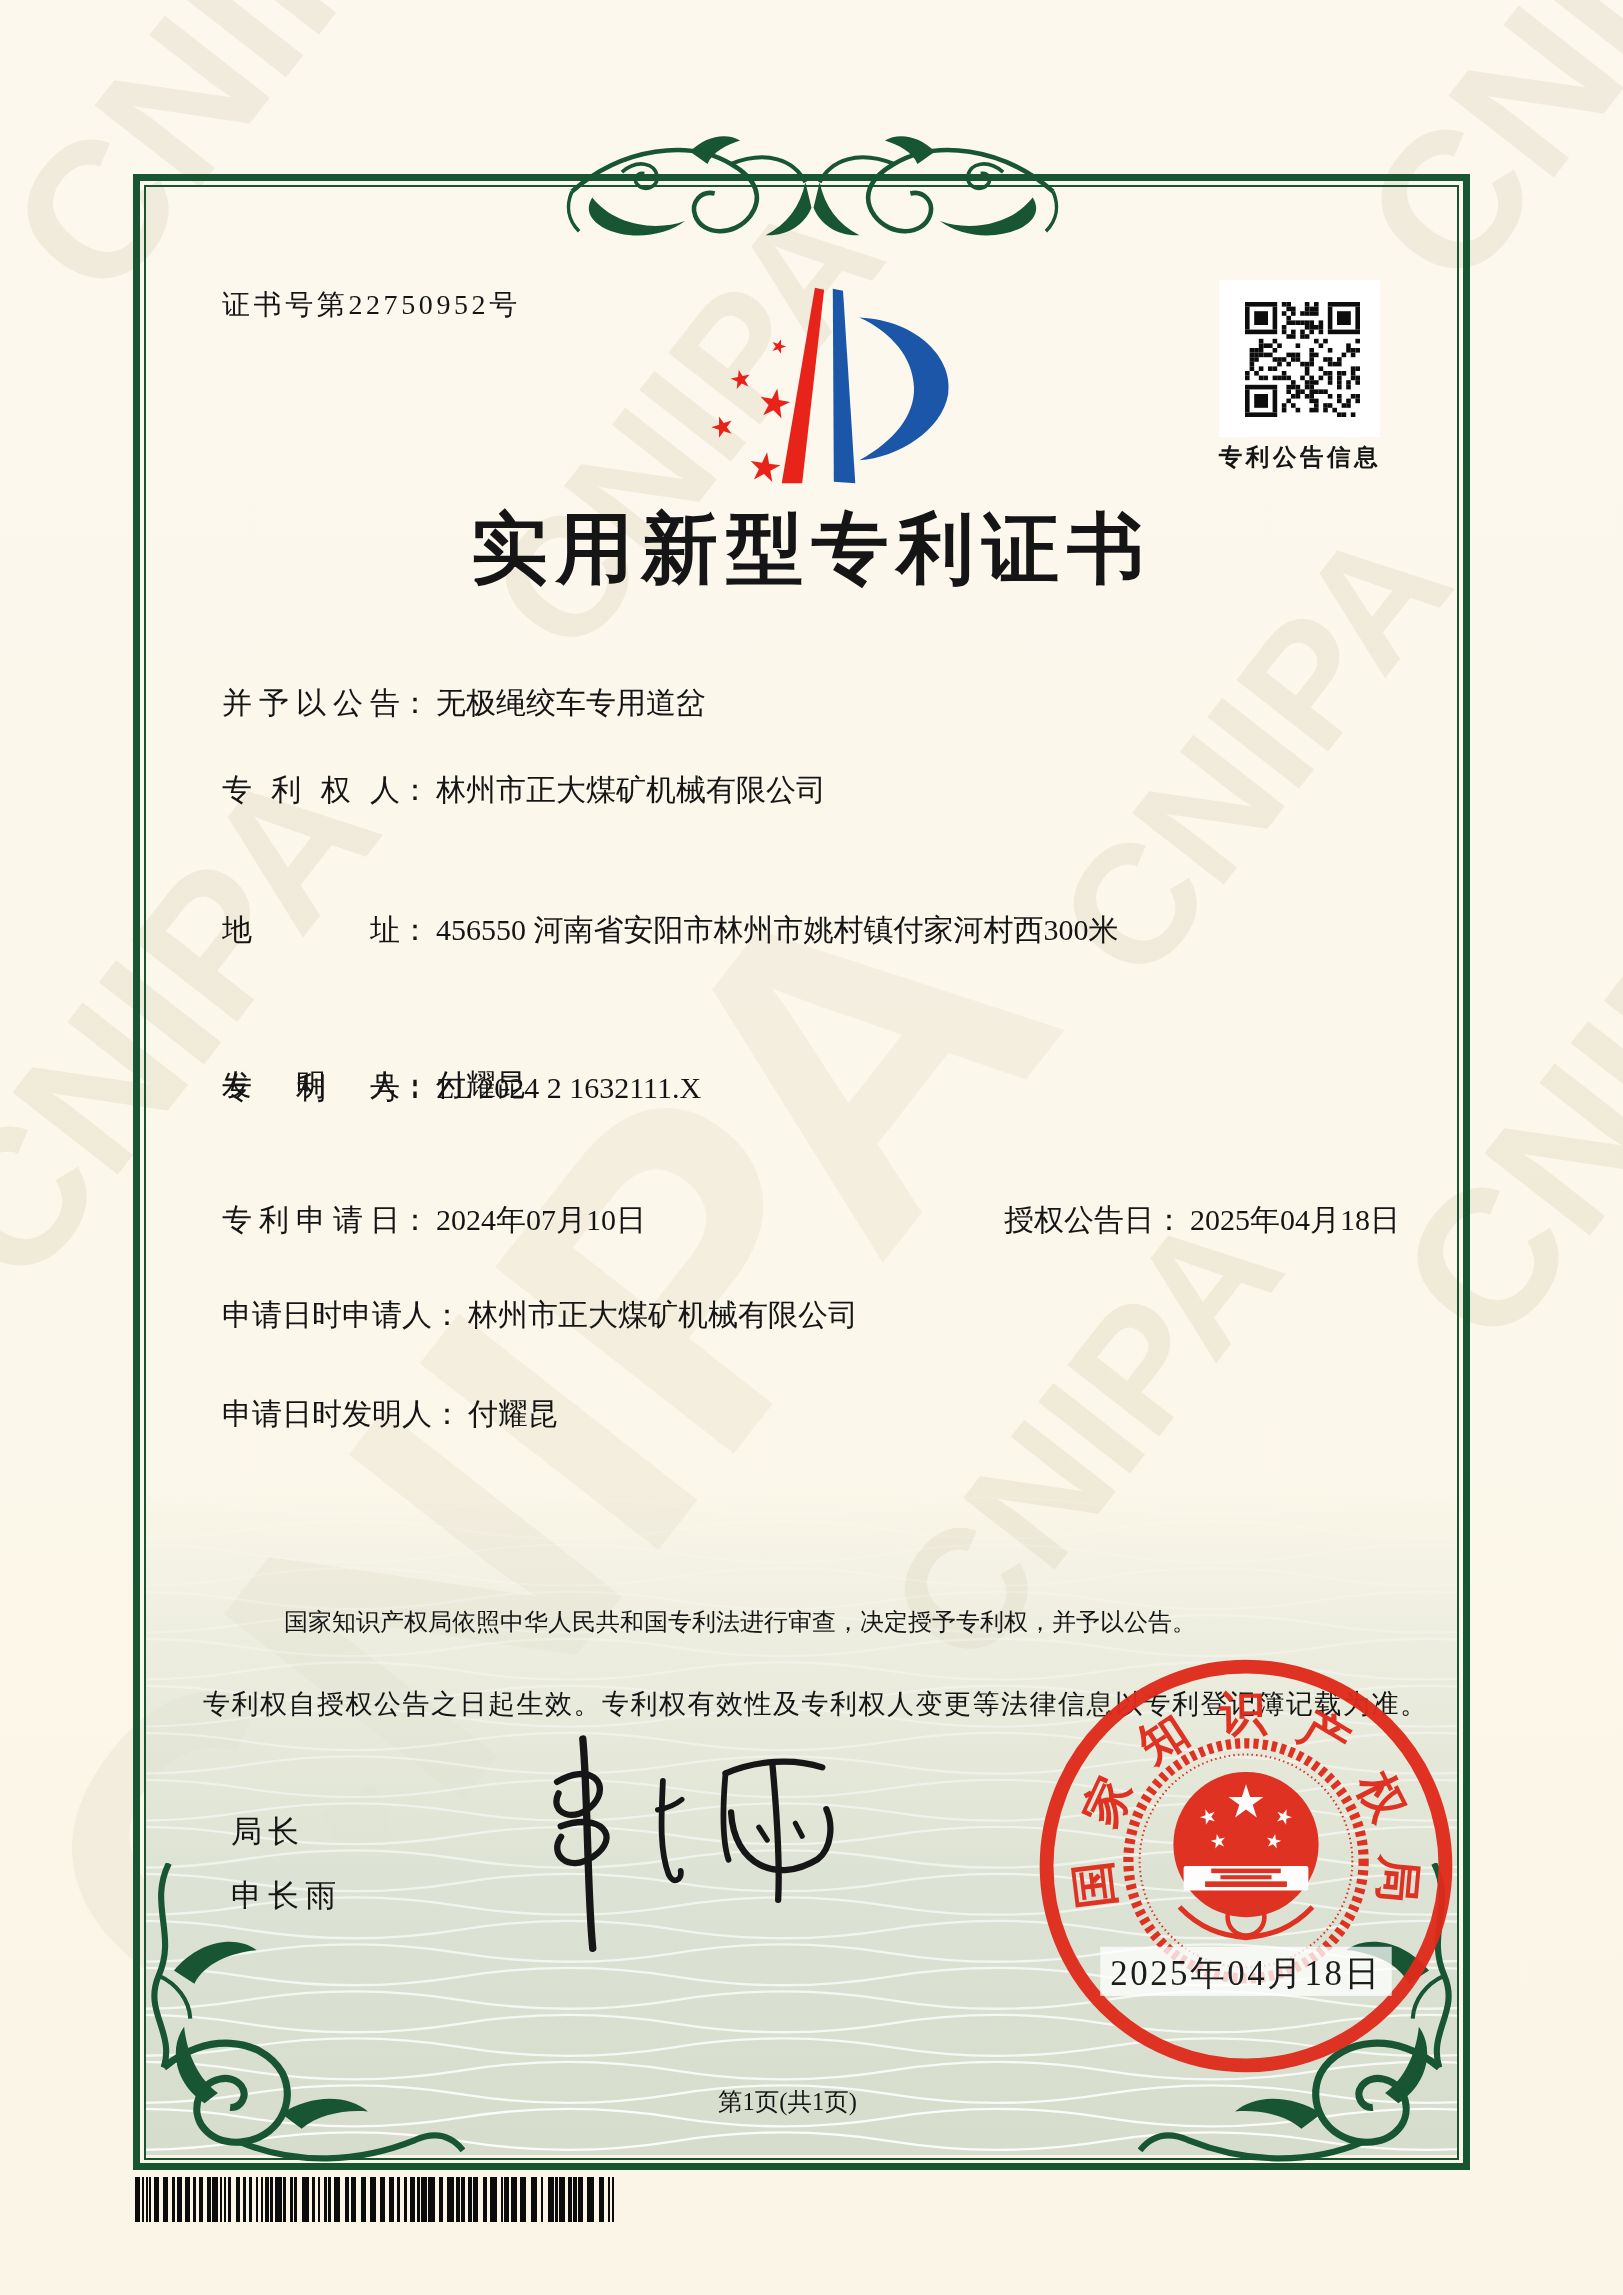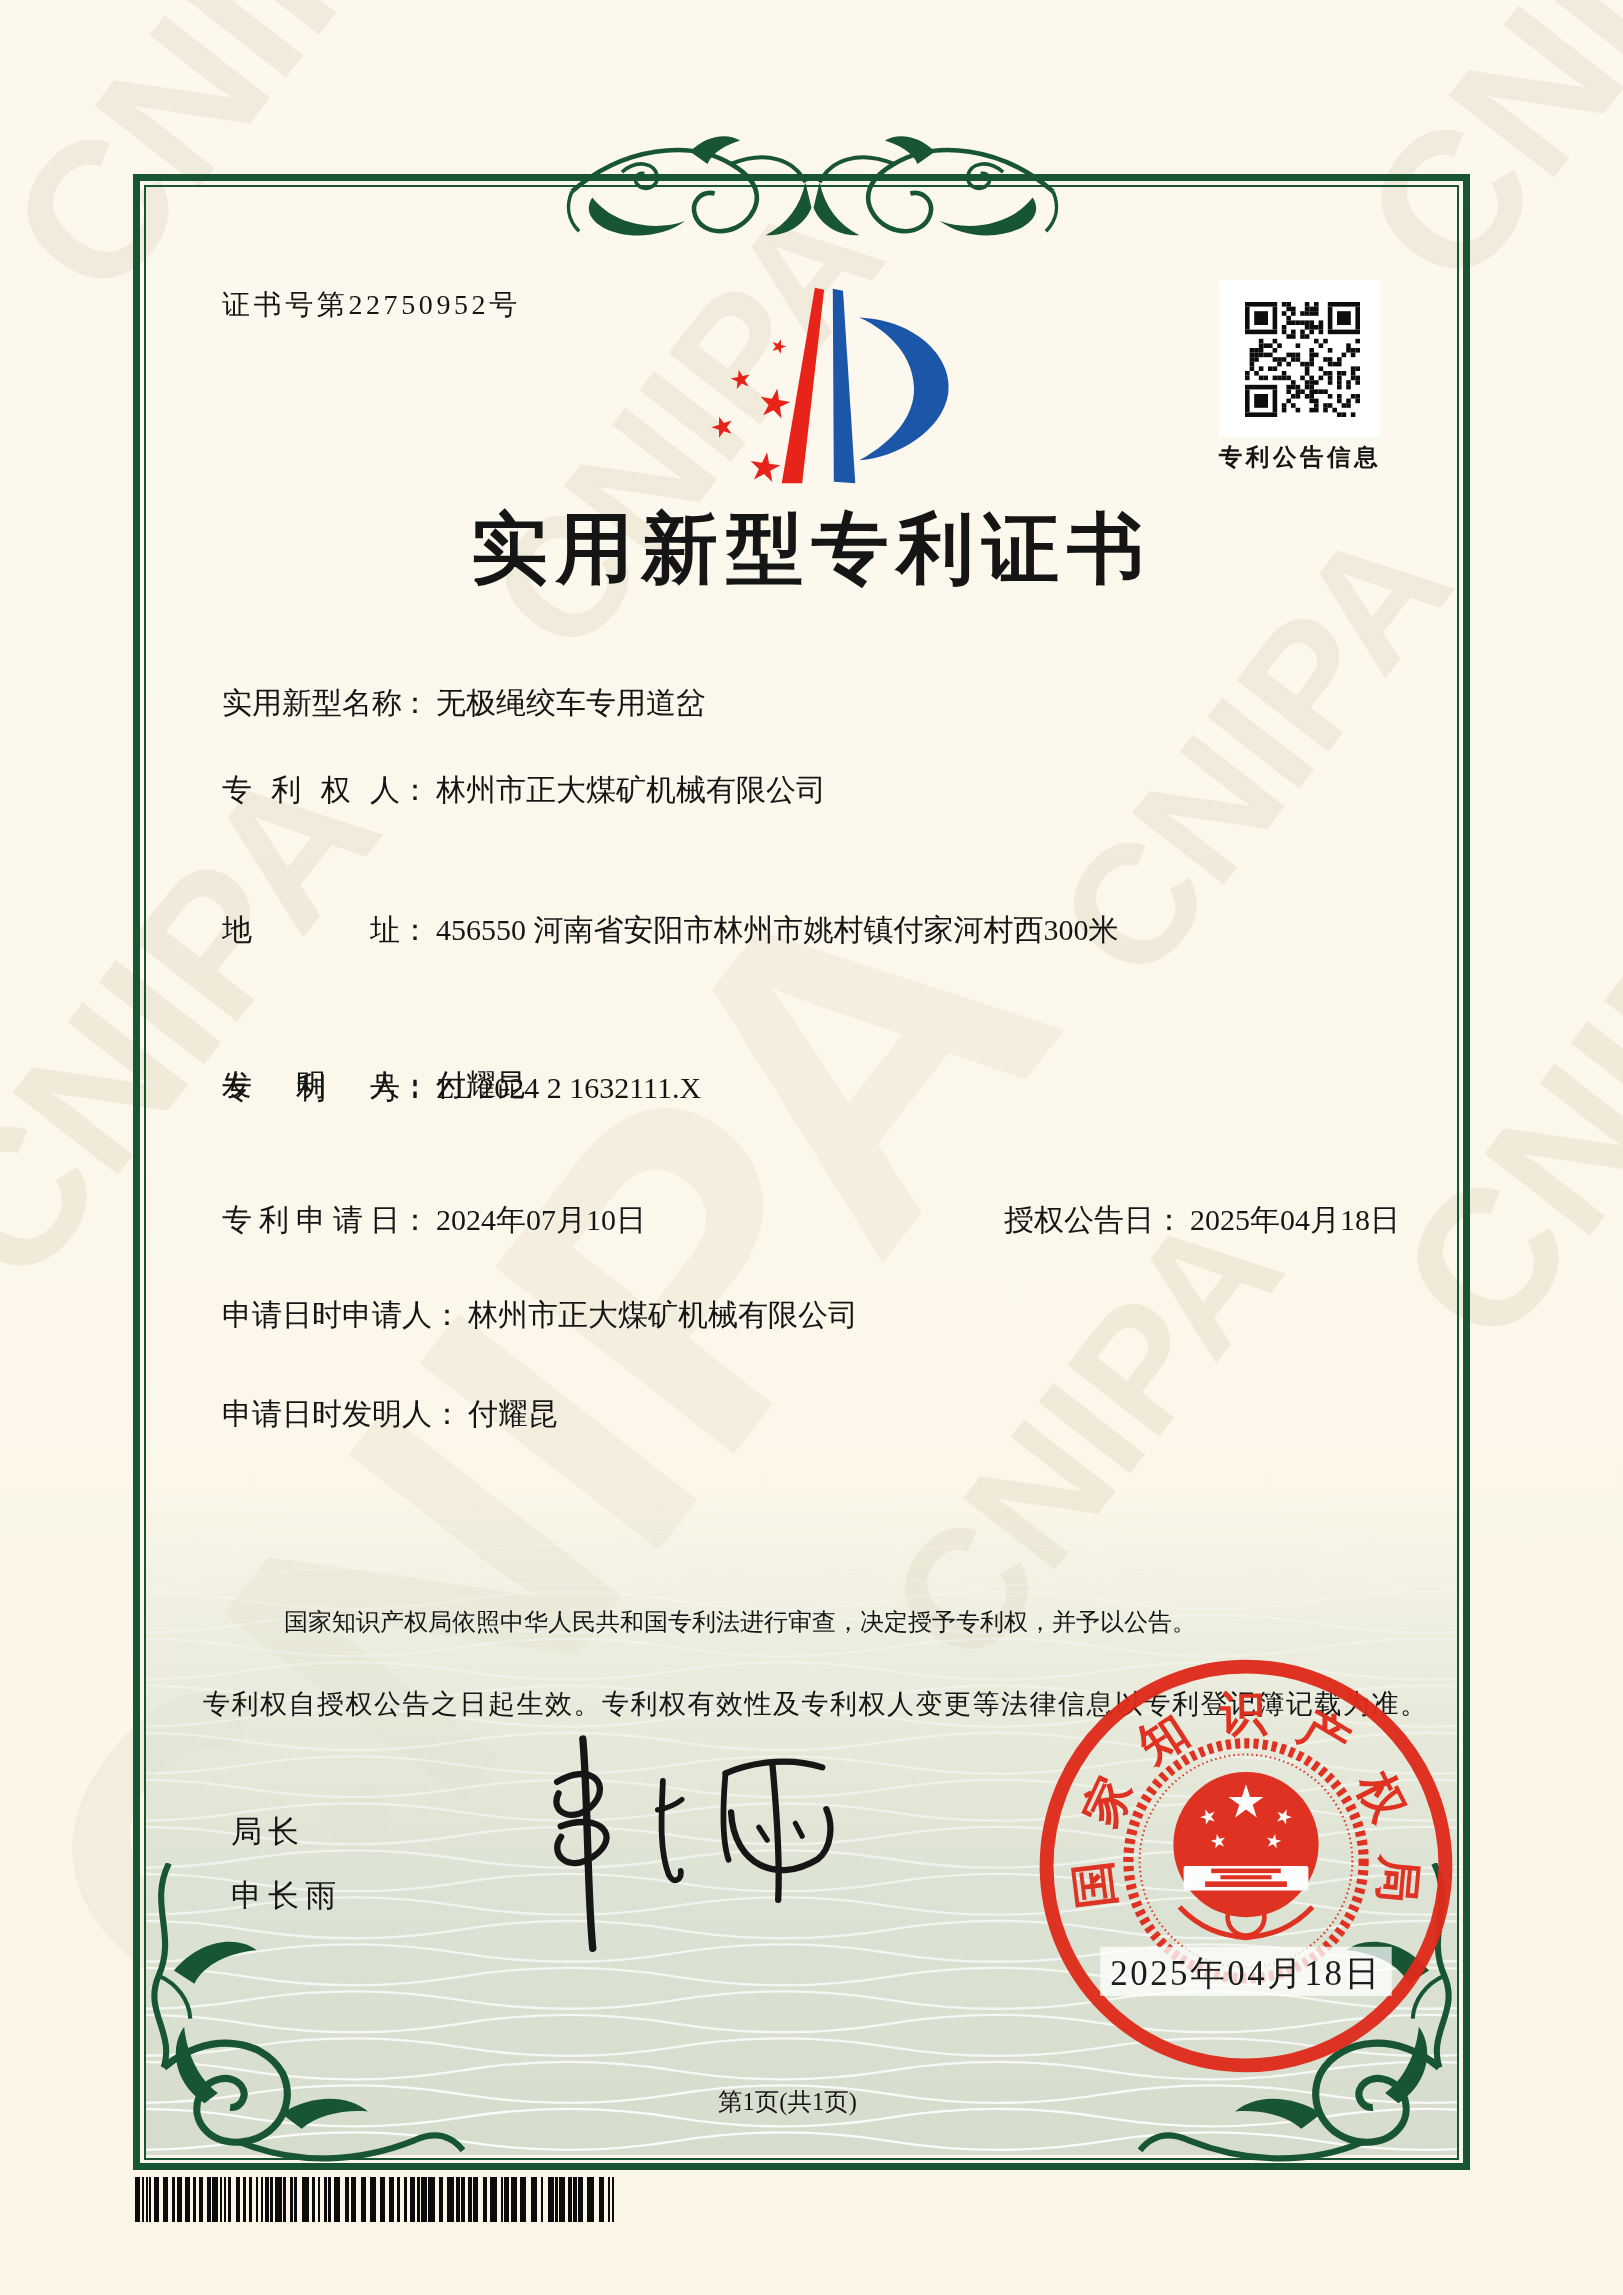--- a/index.html
+++ b/index.html
@@ -348,21 +348,21 @@
       <rect x="180" y="216" width="9" height="9"></rect>
       <rect x="189" y="216" width="9" height="9"></rect>
       <rect x="207" y="216" width="9" height="9"></rect>
     </g>
 </svg>
 <div id="qrcaption">专利公告信息</div>
 
 <div class="title">实用新型专利证书</div>
 
 <div class="row" style="top:683px">
-  <span class="lbl">实用新型名称</span><span class="colon">：</span><span>无极绳绞车专用道岔</span>
+  <span class="lbl">并予以公告</span><span class="colon">：</span><span>无极绳绞车专用道岔</span>
 </div>
 <div class="row" style="top:770px">
   <span class="lbl">专利权人</span><span class="colon">：</span><span>林州市正大煤矿机械有限公司</span>
 </div>
 <div class="row" style="top:910px">
   <span class="lbl">地址</span><span class="colon">：</span><span>456550 河南省安阳市林州市姚村镇付家河村西300米</span>
 </div>
 <div class="row" style="top:1065px">
   <span class="lbl">发明人</span><span class="colon">：</span><span>付耀昆</span>
 </div>

